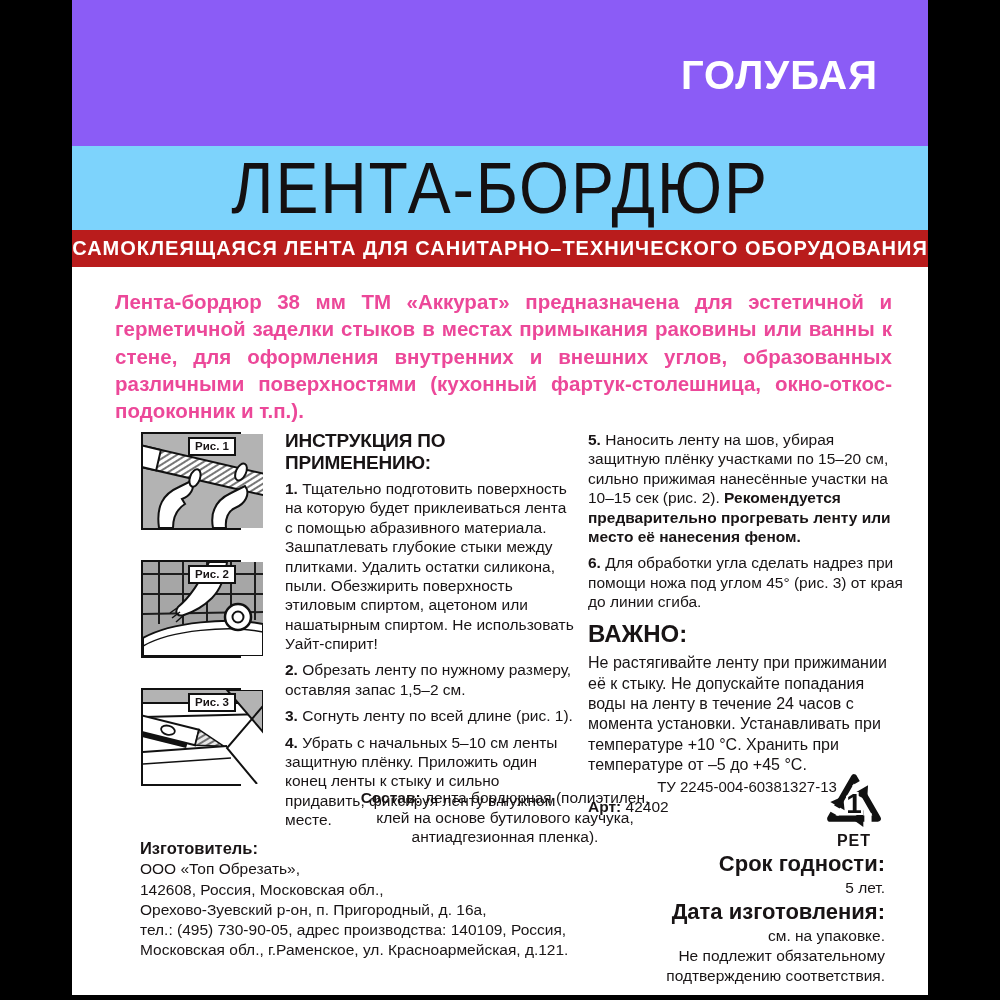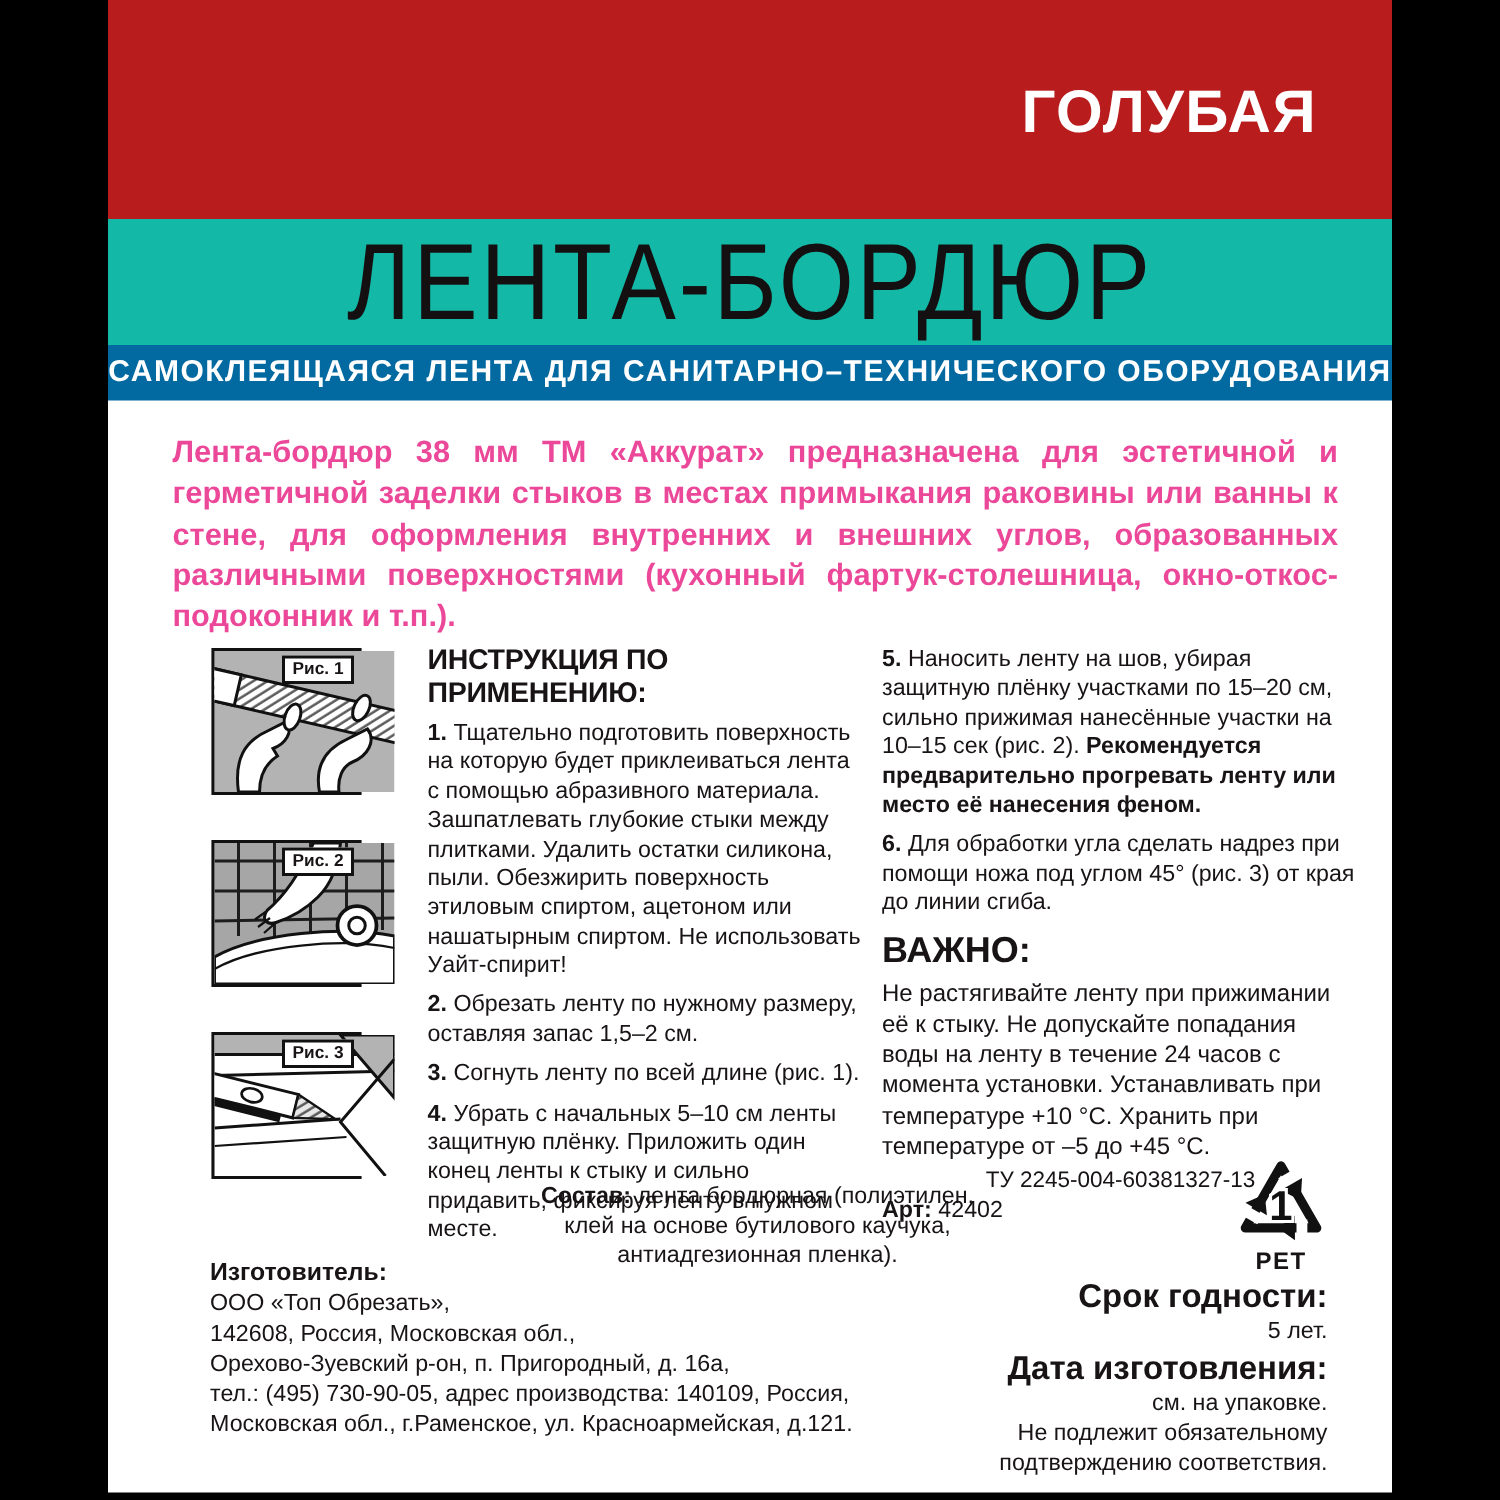--- a/index.html
+++ b/index.html
@@ -1,28 +1,28 @@
 <!DOCTYPE html>
 <html><head>
 <meta charset="utf-8">
 <style>
   html,body{margin:0;padding:0;}
   body{width:1000px;height:1000px;background:#000;font-family:"Liberation Sans",sans-serif;color:#181415;}
   .stage{position:relative;width:1000px;height:1000px;background:#000;overflow:hidden;}
   .label{position:absolute;left:72px;top:0;width:856px;height:995px;background:#fff;}
 
   
-  .hdr{height:146px;background:#b91c1c;color:#fff;text-align:right;box-sizing:border-box;padding:54px 50px 0 0;}
+  .hdr{height:146px;background:#8b5cf6;color:#fff;text-align:right;box-sizing:border-box;padding:54px 50px 0 0;}
   .hdr-color{font-size:40px;font-weight:bold;line-height:42px;letter-spacing:1px;}
   .hdr-size{font-size:25px;font-weight:bold;line-height:26px;margin-top:7px;}
 
-  .title-band{height:84px;display:flex;align-items:center;justify-content:center;background:#14b8a6;}
+  .title-band{height:84px;display:flex;align-items:center;justify-content:center;background:#7dd3fc;}
   .title{font-size:70px;font-weight:400;letter-spacing:2px;white-space:nowrap;transform:scale(0.92,1.03);color:#141011;}
 
-  .subtitle-bar{height:37px;background:#0369a1;color:#fff;display:flex;align-items:center;justify-content:center;font-weight:bold;font-size:20px;letter-spacing:1px;white-space:nowrap;}
+  .subtitle-bar{height:37px;background:#b91c1c;color:#fff;display:flex;align-items:center;justify-content:center;font-weight:bold;font-size:20px;letter-spacing:1px;white-space:nowrap;}
 
   .intro{position:absolute;left:43px;right:36px;top:288px;margin:0;font-size:20.5px;font-weight:bold;line-height:1.33;text-align:justify;color:#ec4899;}
 
   
   .figures{position:absolute;left:69px;top:432px;width:124px;}
   figure{margin:0 0 30px 0;position:relative;width:100px;height:98px;border:2px solid #111;box-sizing:border-box;background:#b3b3b3;}
   figure svg{display:block;width:120px;height:94px;}
   .figcap{position:absolute;top:3px;right:3px;background:#fff;border:2px solid #111;font-size:11.5px;font-weight:bold;padding:0 5px;line-height:15px;white-space:nowrap;}
 
   

